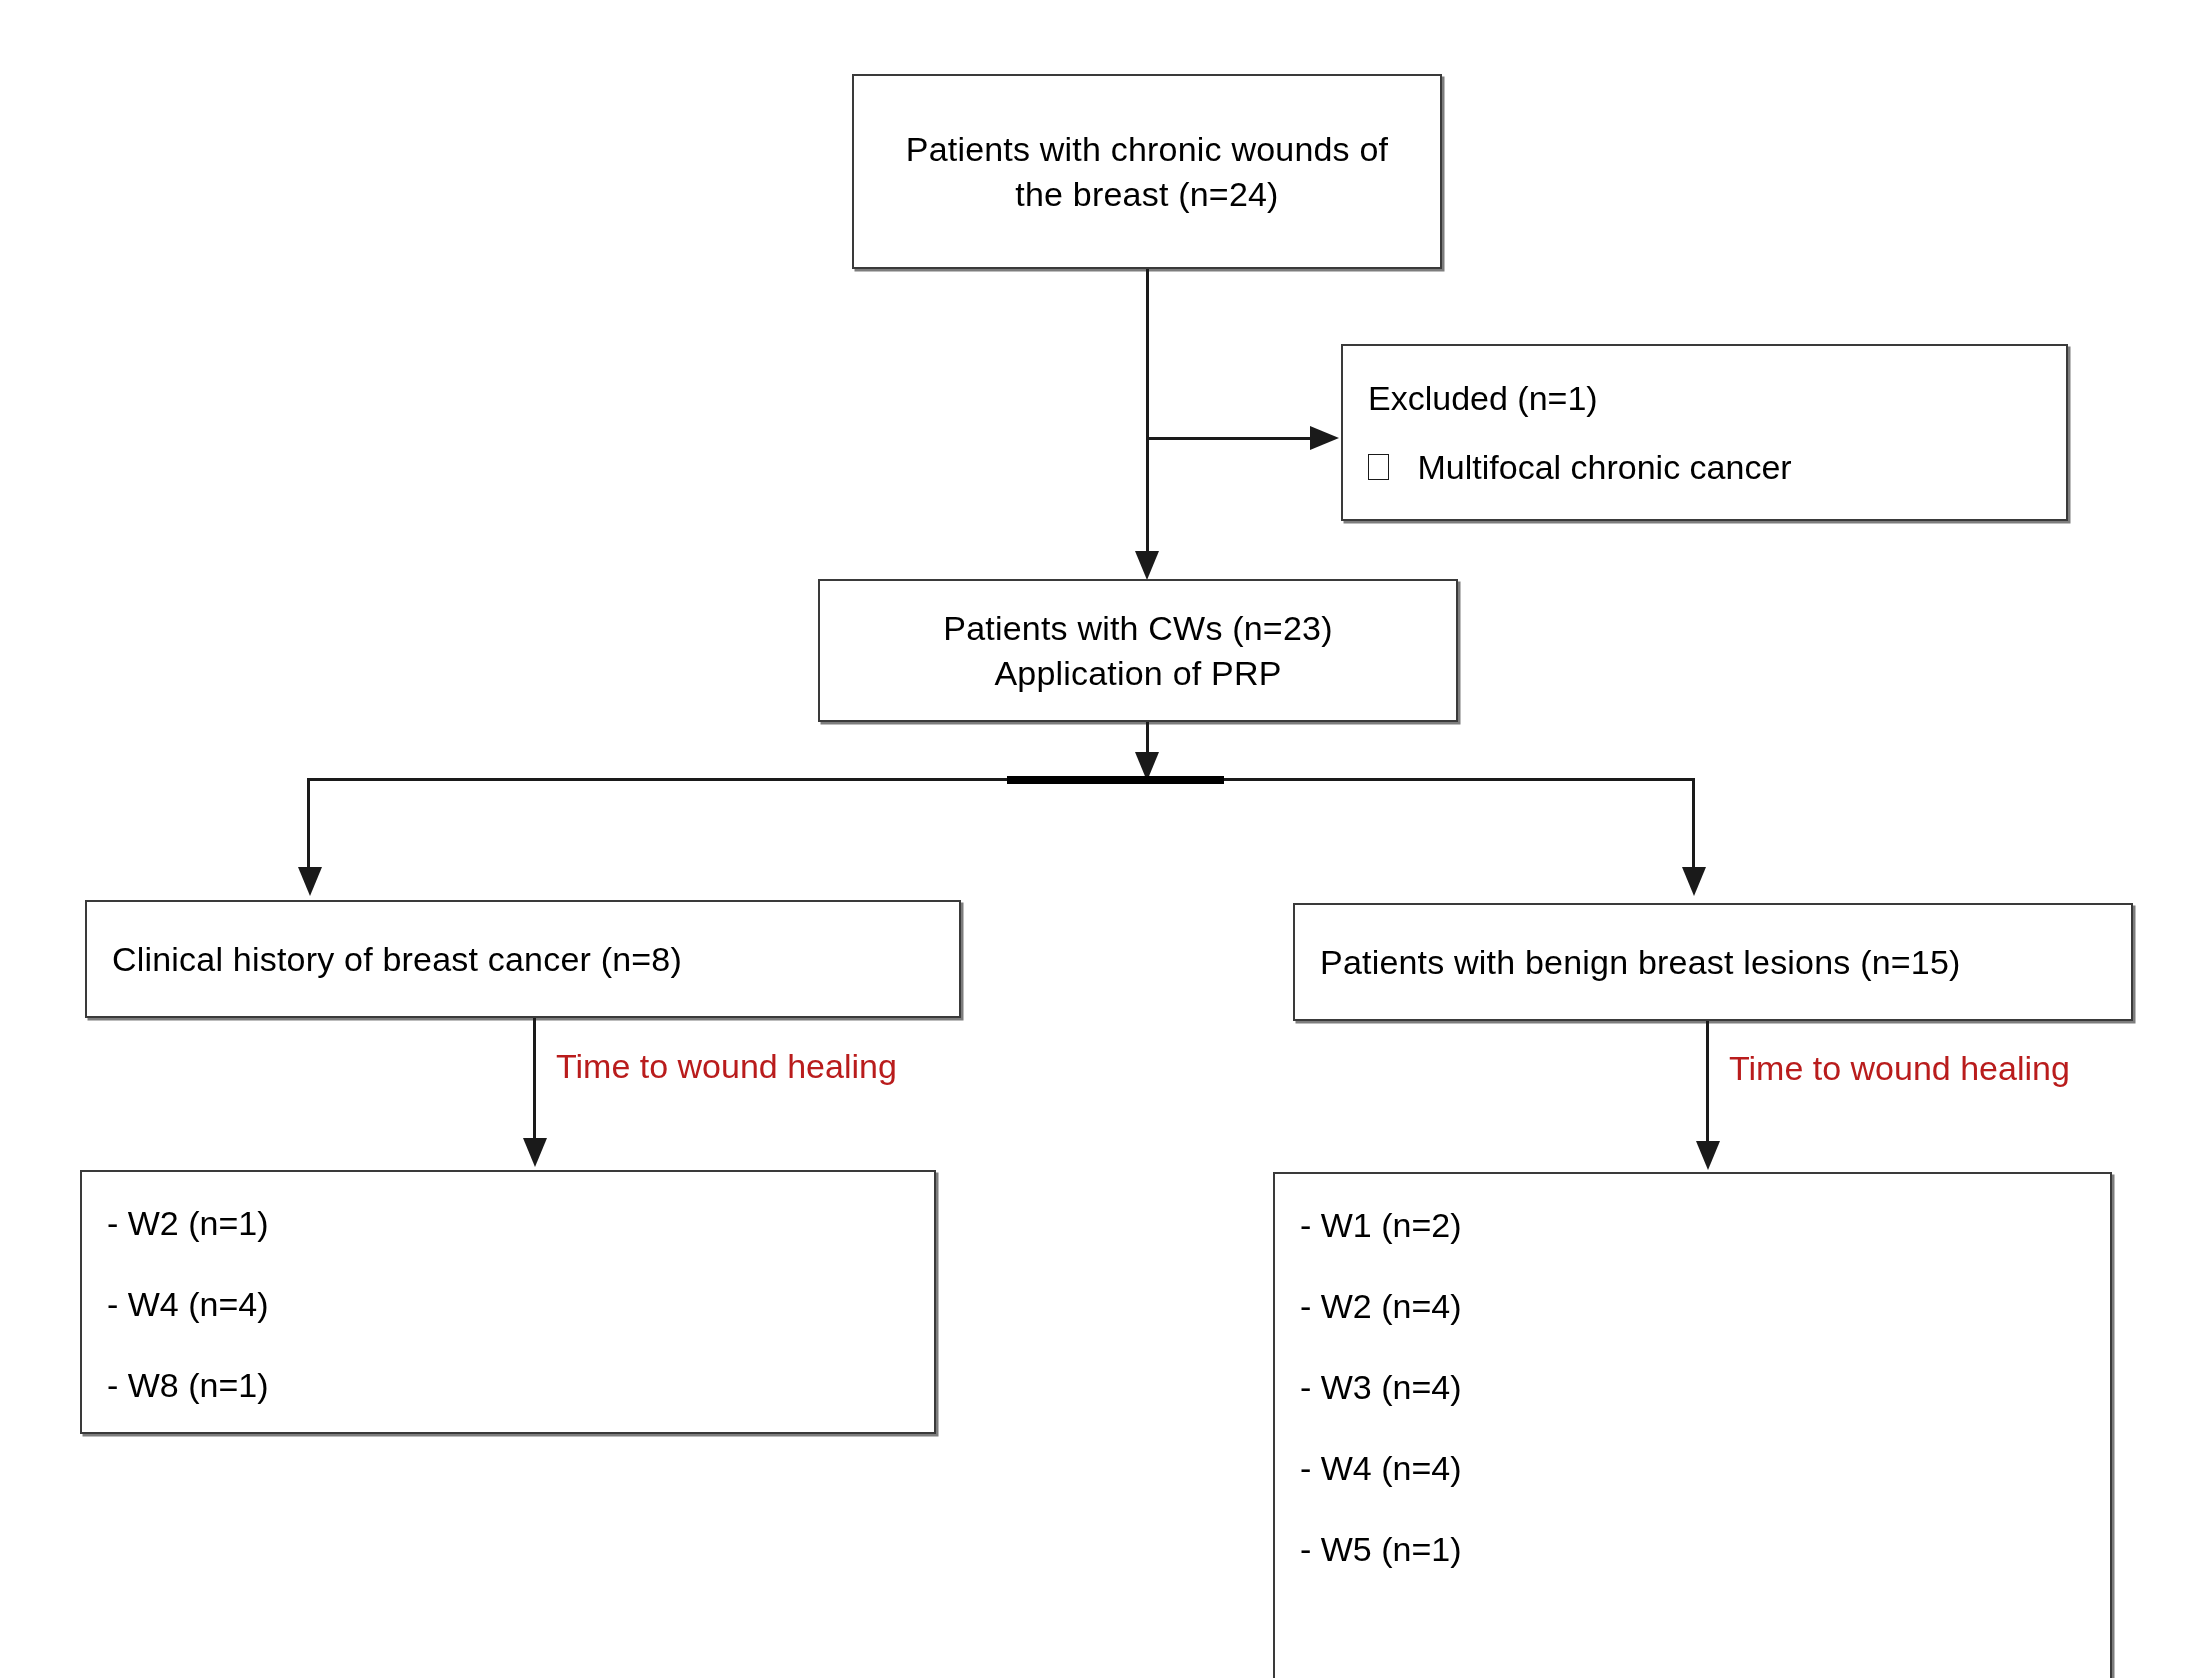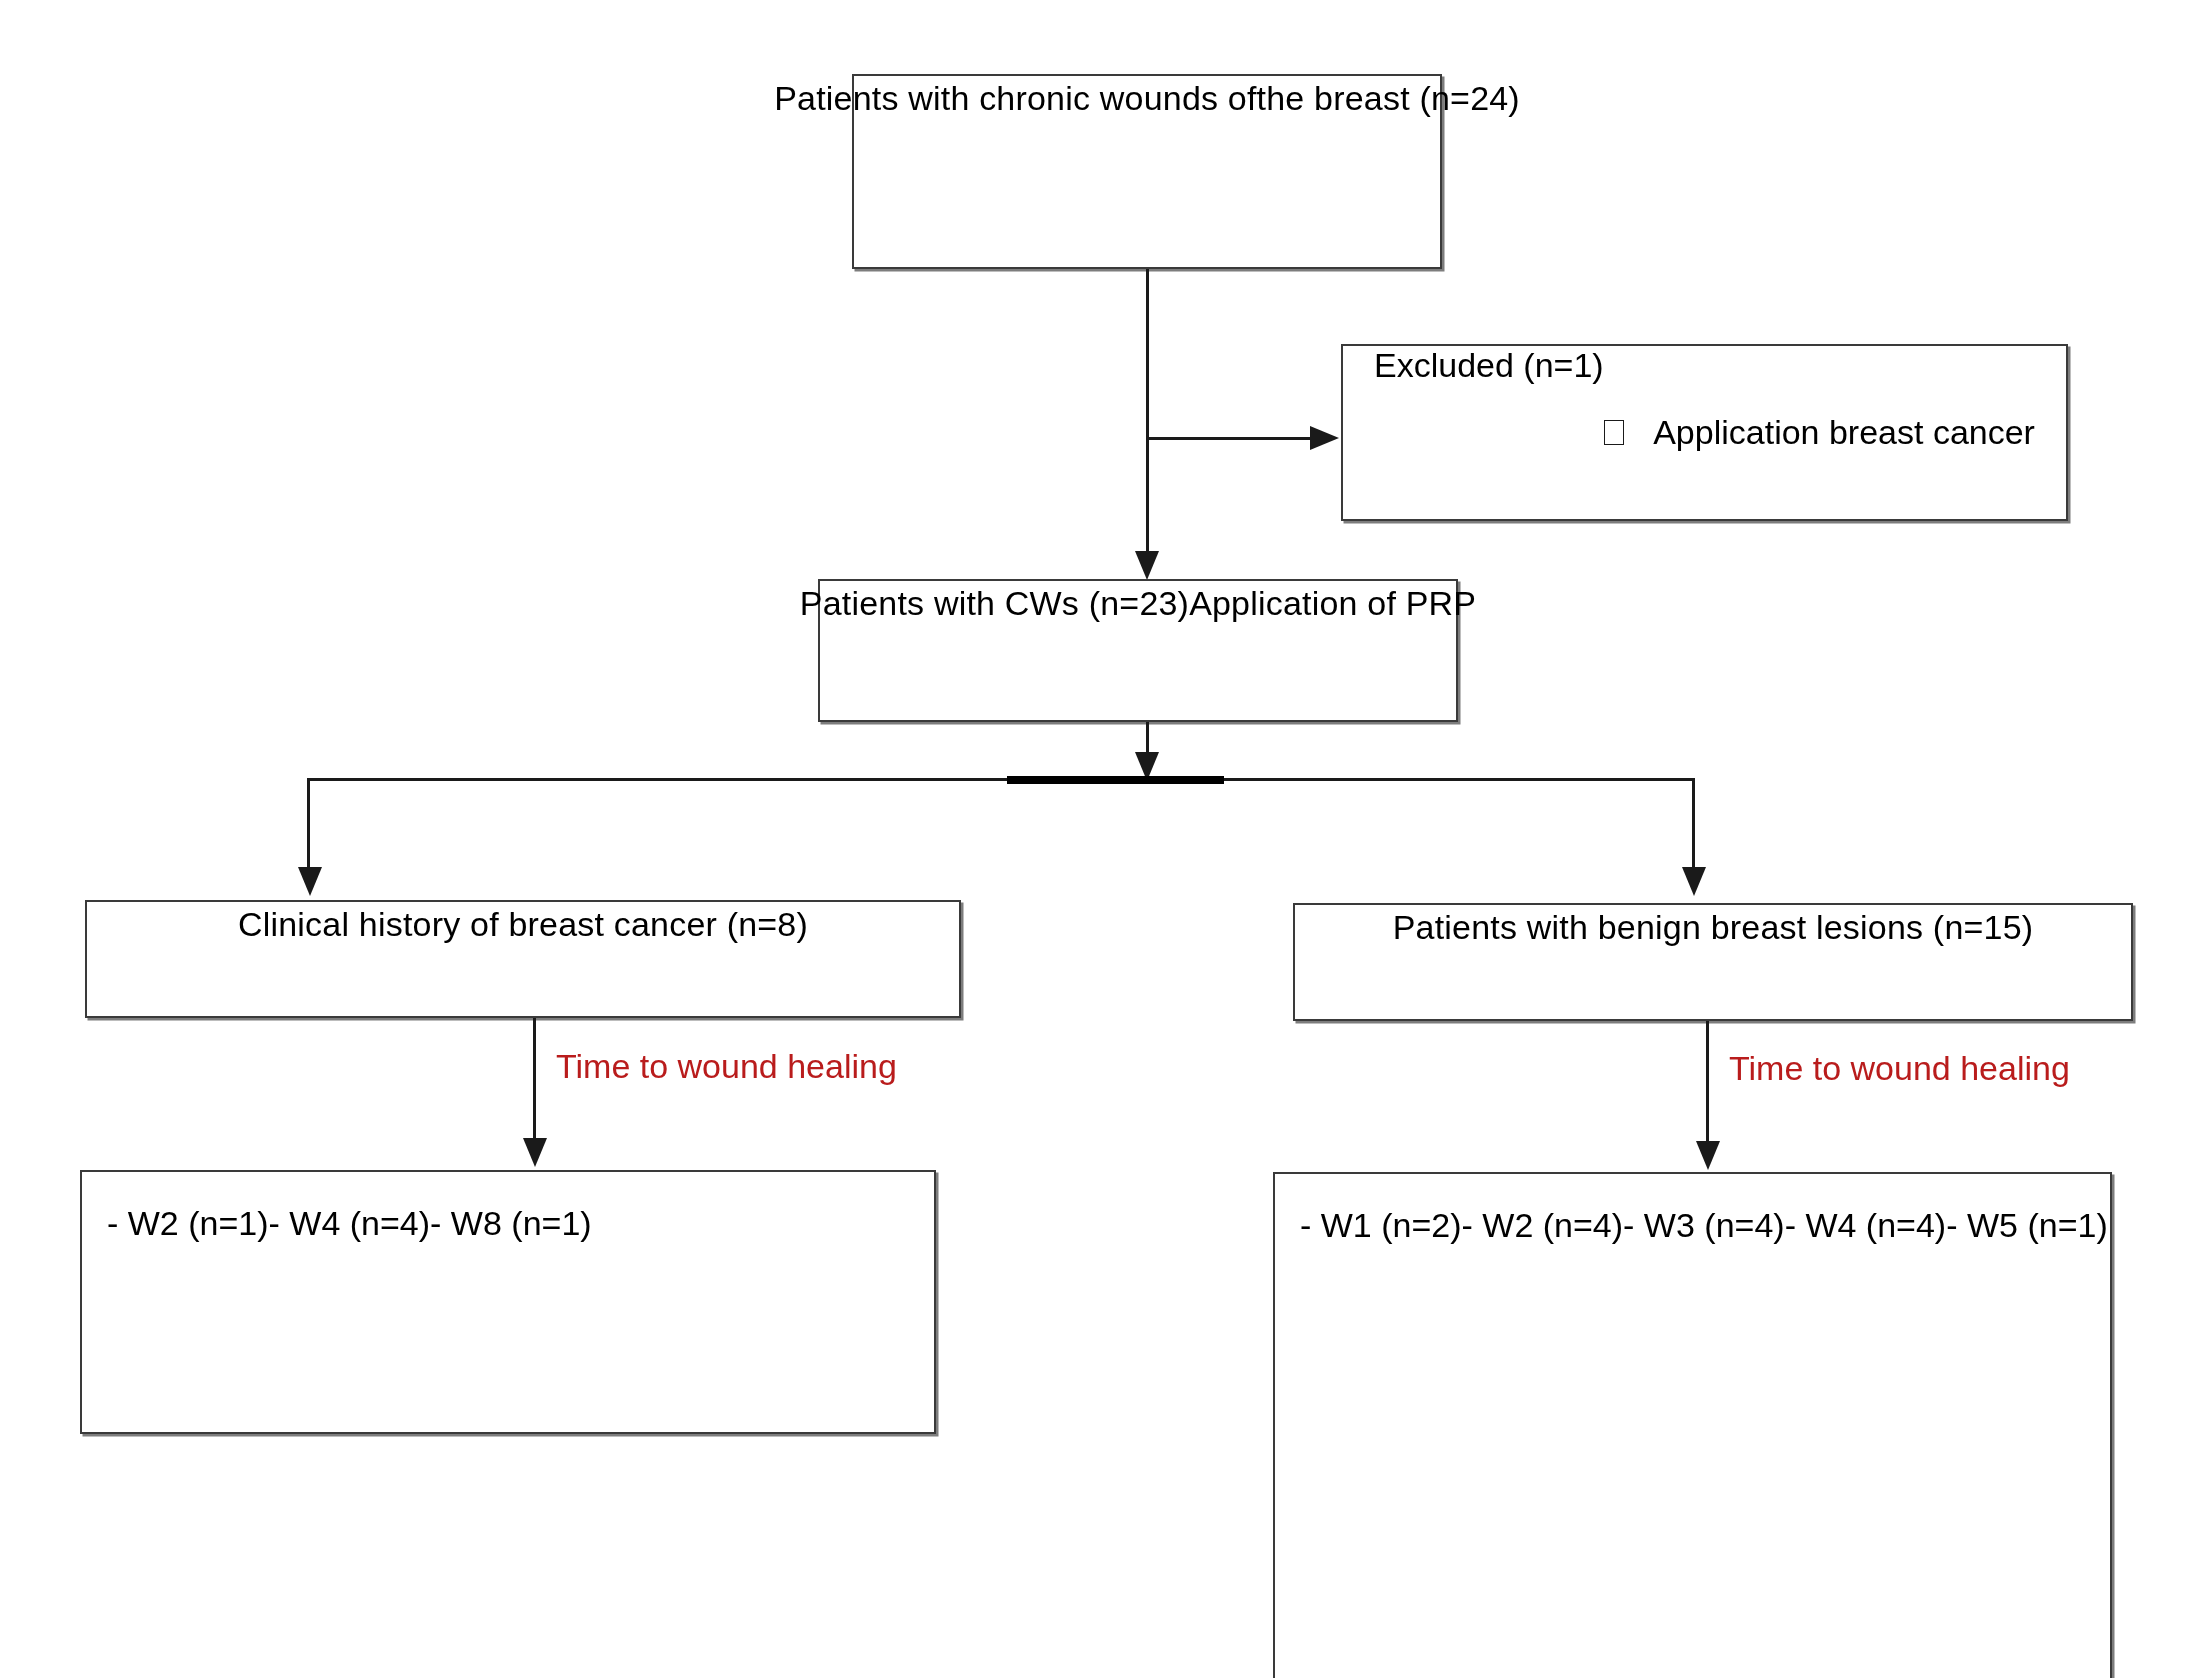--- a/index.html
+++ b/index.html
@@ -17,20 +17,21 @@
     height: 1678px;
     background: #ffffff;
     overflow: hidden;
   }
   .box {
     position: absolute;
     box-sizing: border-box;
     background: #ffffff;
     border: 2.5px solid #3a3a3a;
     display: flex;
+    flex-direction: column;
     justify-content: center;
   }
   .box.shadow {
     box-shadow: 2.5px 2.5px 0 0 #7d7d7d;
   }
   .box-center {
     text-align: center;
     padding: 0 20px;
   }
   .box-left {
@@ -125,21 +126,21 @@
   <div class="vline" style="left:1146px; top:269px; height:283px;"></div>
   <div class="arrow-down" style="left:1135px; top:551px;"></div>
 
   <div class="hline" style="left:1148px; top:437px; width:163px;"></div>
   <div class="arrow-right" style="left:1310px; top:426px;"></div>
 
   <div class="box box-left shadow" style="left:1341px; top:344px; width:727px; height:177px;">
     <div class="excl-title">Excluded  (n=1)</div>
     <div class="excl-row">
       <span class="excl-bullet"></span>
-      <span>Application breast cancer</span>
+      <span>Multifocal chronic cancer</span>
     </div>
   </div>
 
   <div class="box box-center shadow" style="left:818px; top:579px; width:640px; height:143px;">
     <div class="box-line">Patients with CWs (n=23)</div>
     <div class="box-line">Application of PRP</div>
   </div>
 
   <div class="vline" style="left:1146px; top:722px; height:32px;"></div>
   <div class="arrow-down" style="left:1135px; top:752px;"></div>

